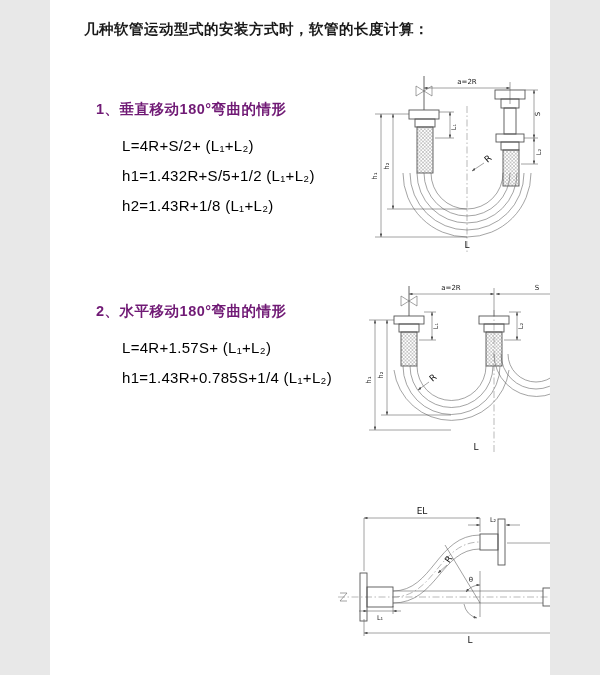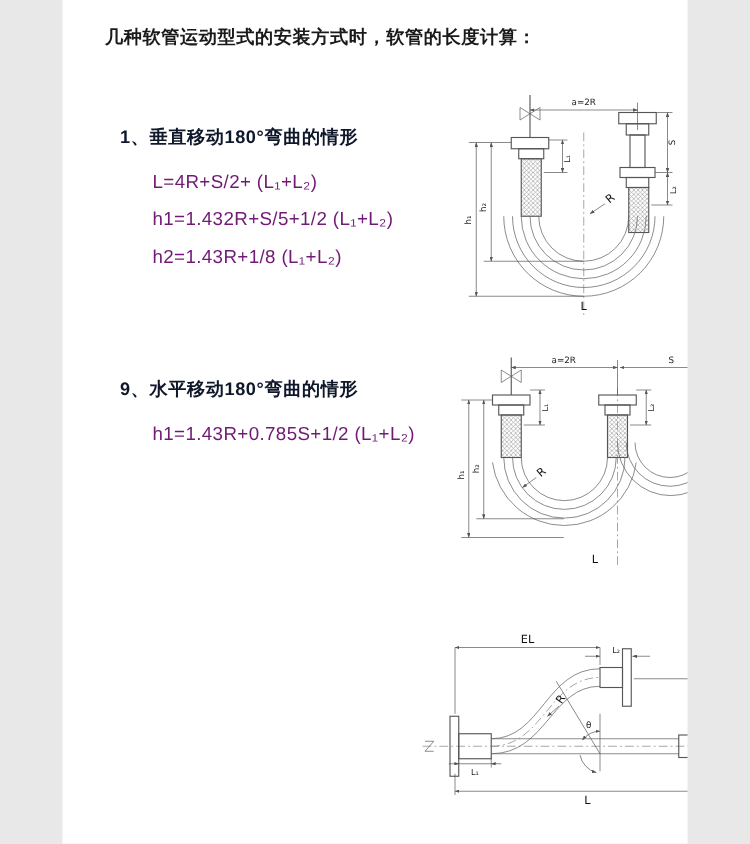--- a/index.html
+++ b/index.html
@@ -6,23 +6,23 @@
   .page{
     position:relative;width:500px;height:675px;background:#ffffff;
     font-family:"Liberation Sans","DejaVu Sans",sans-serif;
     overflow:hidden;margin:0 auto;
   }
   .title{
     position:absolute;left:34px;top:20px;
     font-size:14.5px;font-weight:bold;color:#1a1a1a;letter-spacing:.5px;
   }
   .section{position:absolute;left:46px;}
-  .sec-heading{font-size:14.5px;font-weight:bold;color:#0f172a;letter-spacing:.5px;}
+  .sec-heading{font-size:14.5px;font-weight:bold;color:#701a75;letter-spacing:.5px;}
   .formulas{margin:12px 0 0 26px;}
-  .formula{font-size:15px;color:#701a75;line-height:30px;letter-spacing:.3px;white-space:pre;}
+  .formula{font-size:15px;color:#000000;line-height:30px;letter-spacing:.3px;white-space:pre;}
   #sec1{top:100px;}
   #sec2{top:302px;}
   #sec3{top:512px;}
   .fig{position:absolute;}
   #fig1{left:310px;top:68px;}
   #fig2{left:310px;top:280px;}
   #fig3{left:280px;top:503px;}
   .ln{stroke:#555;fill:none;stroke-width:.9;}
   .thin{stroke:#666;fill:none;stroke-width:.6;}
   .dim{stroke:#555;fill:none;stroke-width:.55;}
@@ -42,23 +42,24 @@
   <div class="section" id="sec1">
     <div class="sec-heading">1、垂直移动180°弯曲的情形</div>
     <div class="formulas">
       <div class="formula">L=4R+S/2+ (L₁+L₂)</div>
       <div class="formula">h1=1.432R+S/5+1/2 (L₁+L₂)</div>
       <div class="formula">h2=1.43R+1/8 (L₁+L₂)</div>
     </div>
   </div>
 
   <div class="section" id="sec2">
-    <div class="sec-heading">9、水平移动180°弯曲的情形</div>
+    <div class="sec-heading">2、水平移动180°弯曲的情形</div>
     <div class="formulas">
-      <div class="formula">h1=1.43R+0.785S+1/2 (L₁+L₂)</div>
+      <div class="formula">L=4R+1.57S+ (L₁+L₂)</div>
+      <div class="formula">h1=1.43R+0.785S+1/4 (L₁+L₂)</div>
     </div>
   </div>
 
 
   <div class="fig" id="fig1">
     <svg width="285" height="194" viewBox="0 0 285 194">
       <defs>
         <marker id="m1e" markerWidth="7" markerHeight="5" refX="6.5" refY="2.5" orient="auto">
             <path d="M0,0 L7,2.5 L0,5 z" fill="#555"></path>
           </marker>

